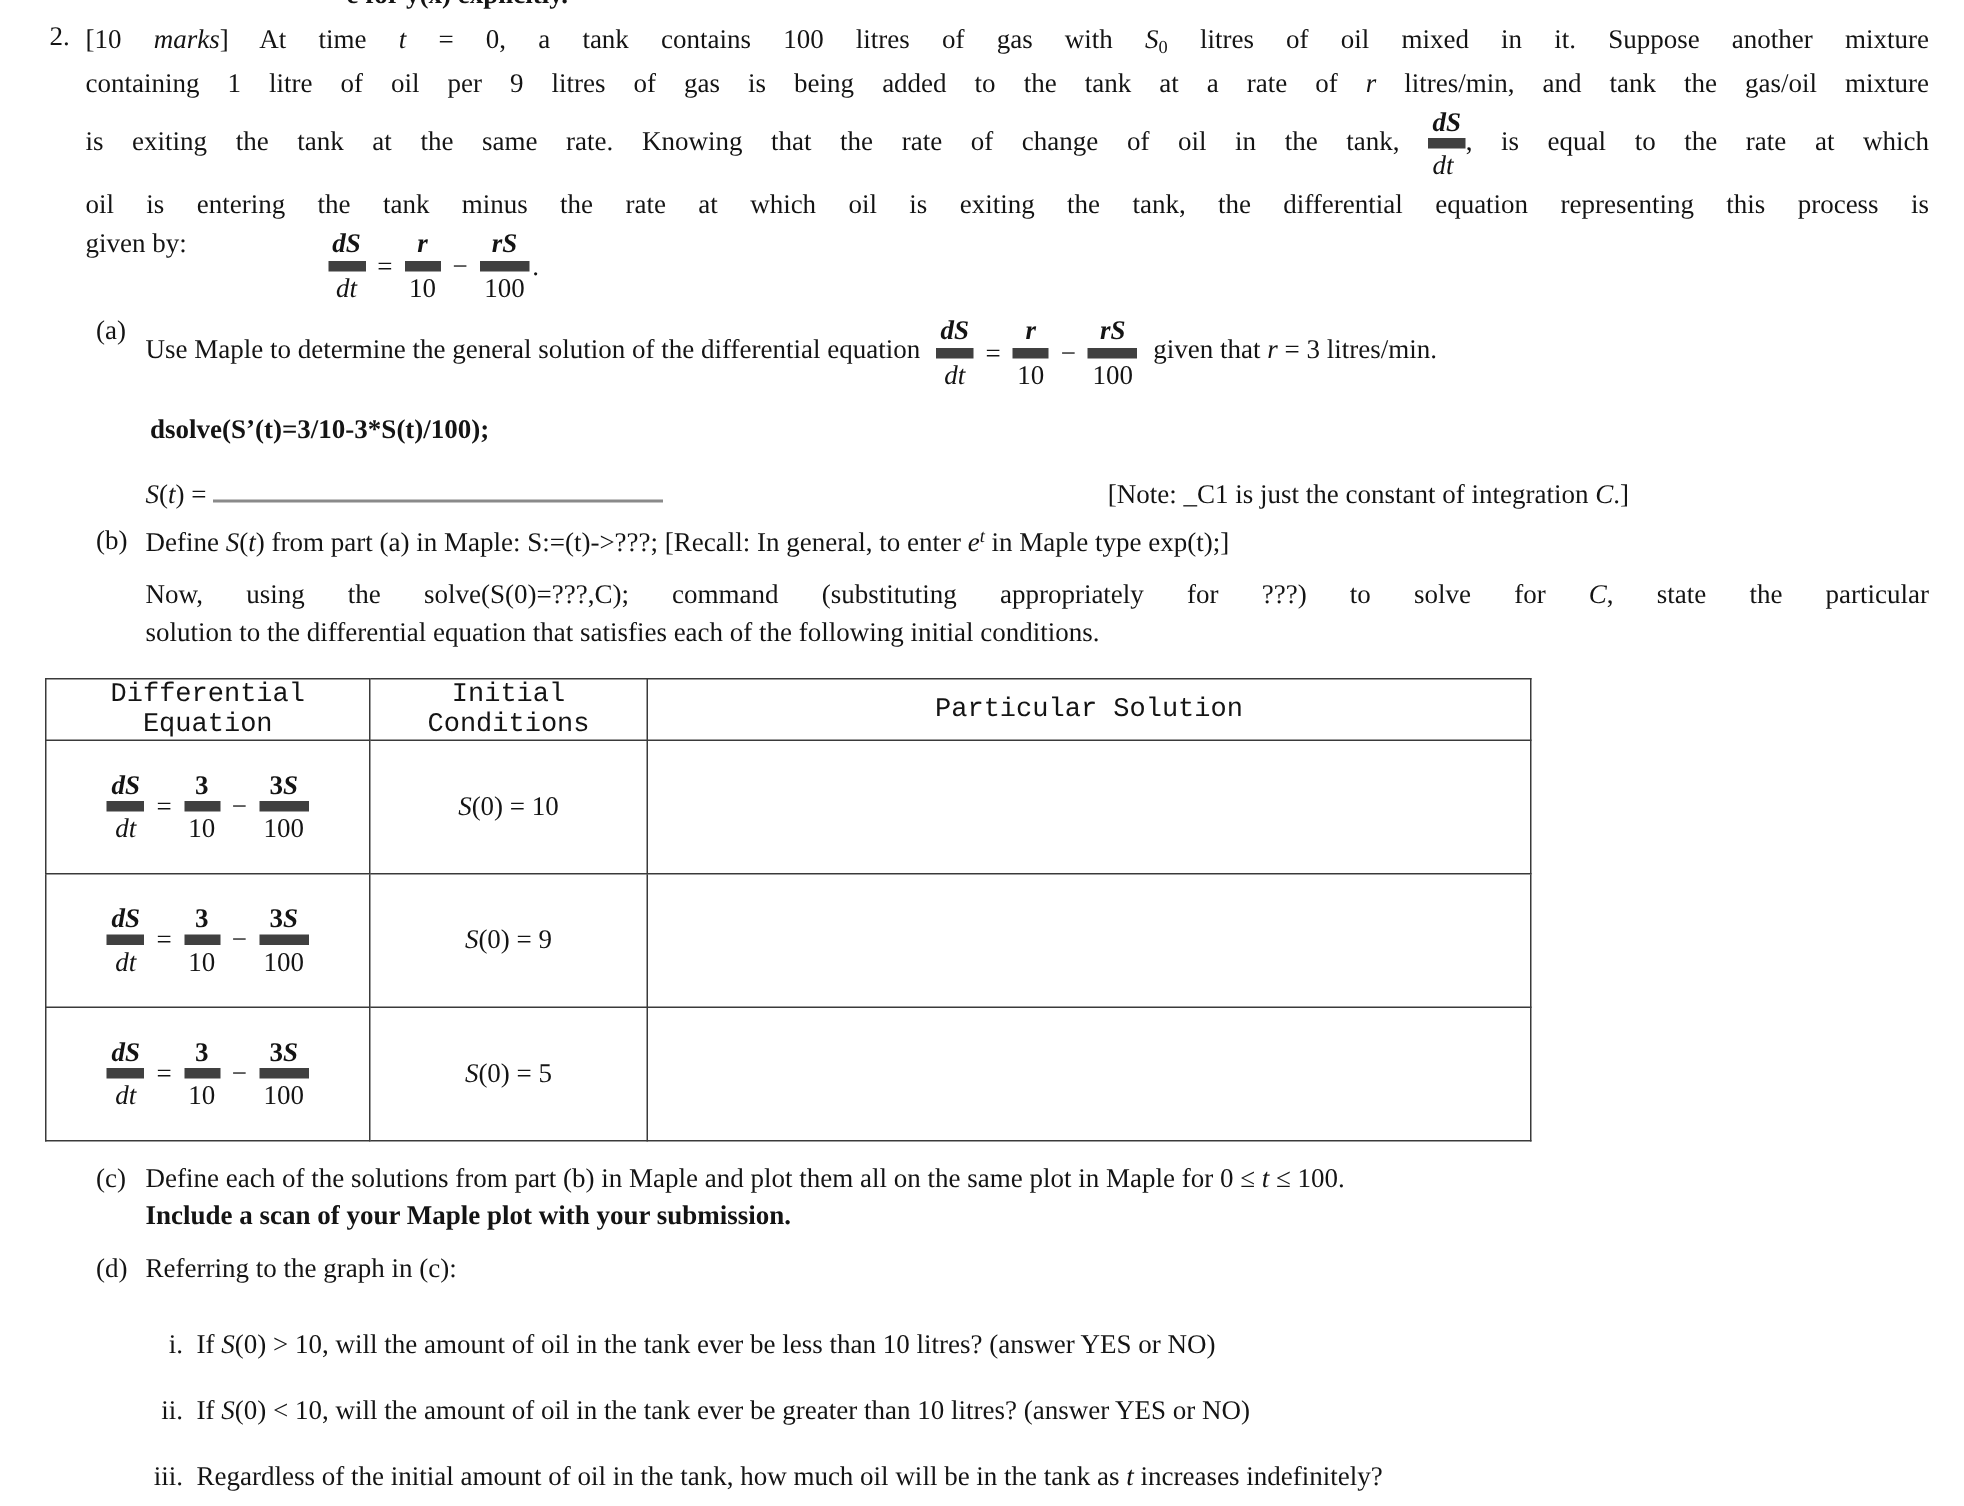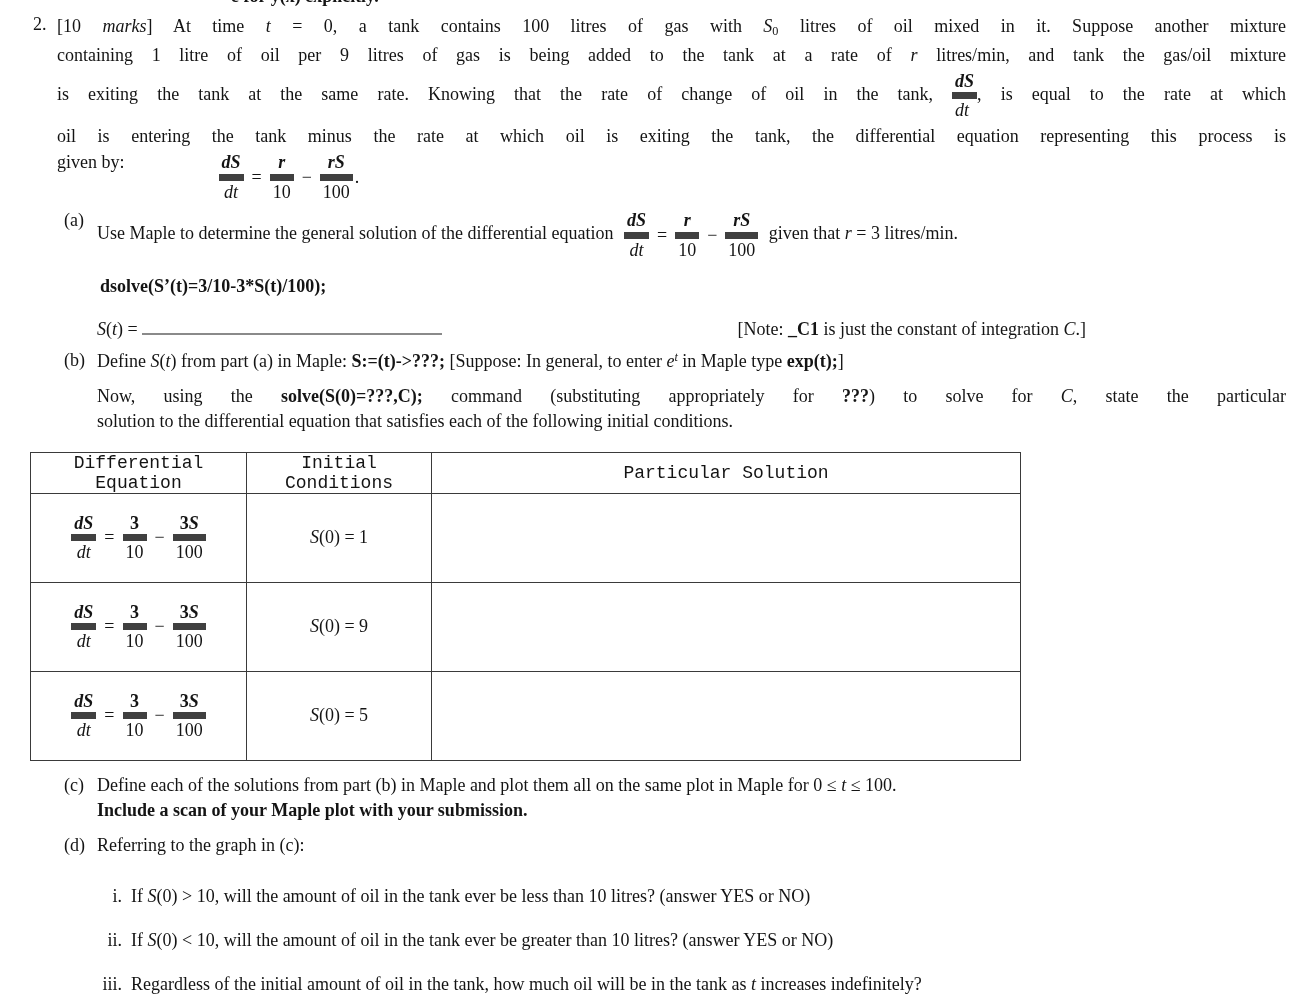--- a/index.html
+++ b/index.html
@@ -6,21 +6,21 @@
   .page {
     position:relative;
     width:1309px; height:1004px;
     background:#ffffff;
     color:#141414;
     font-family:"Liberation Serif","DejaVu Serif",serif;
     font-size:18px;
     overflow:hidden;
   }
   .it { font-style:italic; }
-  .bf { font-weight:bold;margin-top:44px; }
+  .bf { font-weight:normal;margin-top:44px; }
   .sub { font-size:0.68em; vertical-align:-0.25em; }
   .sup { font-size:0.68em; vertical-align:0.5em; font-style:italic; }
 
   
   .clip-top { position:absolute; top:0; left:231px; width:360px; height:9px; overflow:hidden; }
   .clip-top .inner { display:block; transform:translateY(-14px); font-weight:bold; white-space:nowrap; }
 
   
   .frac { display:inline-flex; flex-direction:column; text-align:center; vertical-align:middle; line-height:1.12; }
   .frac .fn { display:block; border-bottom:7px solid #404040; padding:0 3px 1px 3px;font-weight:bold; }
@@ -132,21 +132,21 @@
   <div class="code-line">dsolve(S’(t)=3/10-3*S(t)/100);</div>
 
   <div class="st-line">
     <span><span class="it">S</span><span>(</span><span class="it">t</span><span>) = </span><span class="blank"></span></span>
     <span><span>[Note: </span><span class="bf">_C1</span><span> is just the constant of integration </span><span class="it">C</span><span>.]</span></span>
   </div>
 
   <div class="part mt-b">
     <div class="part-label">(b)</div>
     <div class="part-body">
-      <span>Define </span><span class="it">S</span><span>(</span><span class="it">t</span><span>) from part (a) in Maple: </span><span class="bf">S:=(t)-&gt;???;</span><span>  [Suppose: In general, to enter </span><span class="it">e</span><span class="sup">t</span><span> in Maple type </span><span class="bf">exp(t);</span><span>]</span>
+      <span>Define </span><span class="it">S</span><span>(</span><span class="it">t</span><span>) from part (a) in Maple: </span><span class="bf">S:=(t)-&gt;???;</span><span>  [Recall: In general, to enter </span><span class="it">e</span><span class="sup">t</span><span> in Maple type </span><span class="bf">exp(t);</span><span>]</span>
     </div>
   </div>
 
   <div class="solvep">
     <div class="l1"><span>Now, using the </span><span class="bf">solve(S(0)=???,C);</span><span> command (substituting appropriately for </span><span class="bf">???</span><span>) to solve for </span><span class="it">C</span><span>, state the particular</span></div>
     <div>solution to the differential equation that satisfies each of the following initial conditions.</div>
   </div>
 
   <table class="cond">
     <thead>
@@ -169,21 +169,21 @@
                 <span class="fn">3</span>
                 <span class="fd">10</span>
               </span>
             <span>−</span>
             <span class="frac">
                 <span class="fn"><span>3</span><span class="it">S</span></span>
                 <span class="fd">100</span>
               </span>
           </span>
         </td>
-        <td><span class="it">S</span><span>(0) = 1</span></td>
+        <td><span class="it">S</span><span>(0) = 10</span></td>
         <td></td>
       </tr>
       <tr>
         <td>
           <span class="eq">
             <span class="frac it">
                 <span class="fn">dS</span>
                 <span class="fd">dt</span>
               </span>
             <span>=</span>

